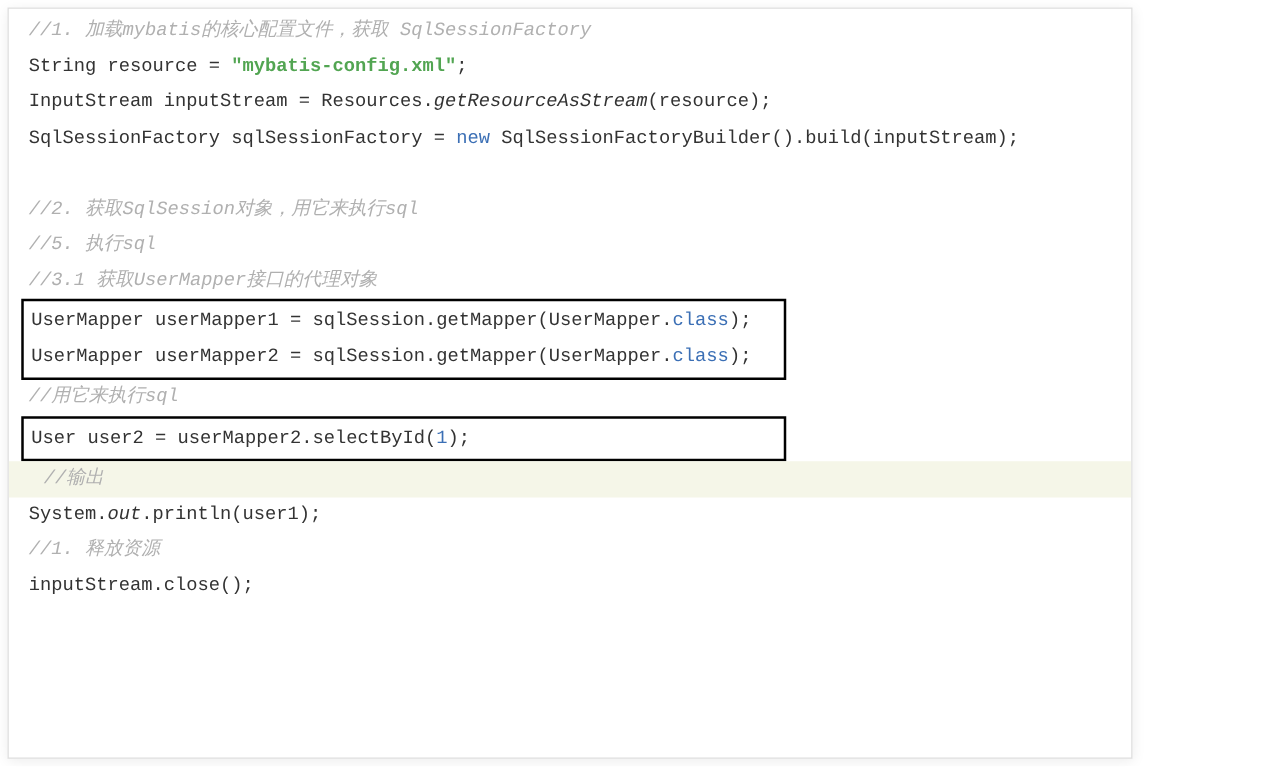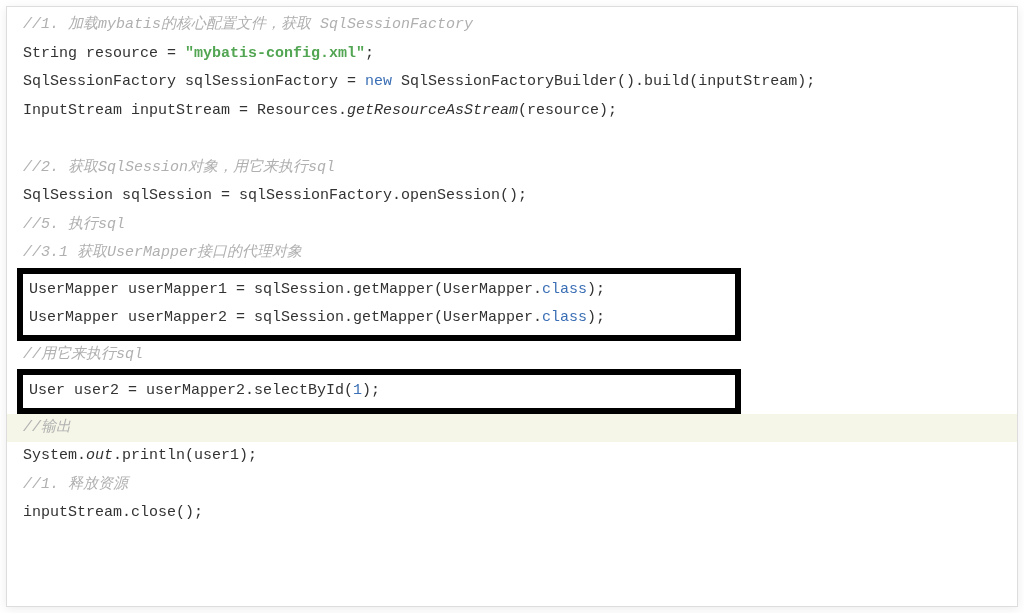--- a/index.html
+++ b/index.html
@@ -10,57 +10,56 @@
     font-family: Consolas, Monaco, 'Courier New', monospace;
     font-size: 15px;
     line-height: 1.9;
     color: #333;
   }
   .code-wrap {
     border: 1px solid #ddd;
     box-shadow: 0 2px 10px rgba(0,0,0,0.08);
     padding: 4px 16px 14px 16px;
     background: #fff;
-    width: 1012px;
+    width: 900px;
     height: 601px;
     overflow: hidden;
   }
   .line { white-space: pre; }
   .c-comment { color: #B0B0B0; font-style: italic; }
   .c-string  { color: #52A552; font-weight: 600; }
   .c-keyword { color: #3B6FB5; }
   .c-identifier-italic { font-style: italic; }
   .c-num { color: #3B6FB5; }
   .redbox {
-    border: 6px solid #000000;
+    border: 2px solid #000000;
     padding: 2px 6px;
     margin-left: -6px;
     margin-right: 260px;
   }
-  .hl { background: #f5f6e8; margin-left:-16px; margin-right:-16px; padding-left:16px; padding-right:16px;}
+  .hl { background: #f5f6e8; margin-left:-16px; margin-right:-16px; padding-left:28px; padding-right:16px;}
   .tok { display:inline; }
 </style>
 </head>
 <body>
 
 <div class="code-wrap">
 
   <div class="line"><span class="c-comment tok">//1. 加载mybatis的核心配置文件，获取 SqlSessionFactory</span></div>
 
   <div class="line"><span class="tok">String resource = </span><span class="c-string tok">"mybatis-config.xml"</span><span class="tok">;</span></div>
 
+  <div class="line"><span class="tok">InputStream inputStream = Resources.</span><span class="c-identifier-italic tok">getResourceAsStream</span><span class="tok">(resource);</span></div>
+
   <div class="line"><span class="tok">SqlSessionFactory sqlSessionFactory = </span><span class="c-keyword tok">new</span><span class="tok"> SqlSessionFactoryBuilder().build(inputStream);</span></div>
-
-  <div class="line"><span class="tok">InputStream inputStream = Resources.</span><span class="c-identifier-italic tok">getResourceAsStream</span><span class="tok">(resource);</span></div>
 
   <div class="line">&nbsp;</div>
 
   <div class="line"><span class="c-comment tok">//2. 获取SqlSession对象，用它来执行sql</span></div>
 
-  <div class="line"><span class="tok">SqlSession sqlSession = sqlSessionFactory.openSession();</span></div>
 
   <div class="line"><span class="c-comment tok">//5. 执行sql</span></div>
 
   <div class="line"><span class="c-comment tok">//3.1 获取UserMapper接口的代理对象</span></div>
 
   <div class="redbox">
     <div class="line"><span class="tok">UserMapper userMapper1 = sqlSession.getMapper(UserMapper.</span><span class="c-keyword tok">class</span><span class="tok">);</span></div>
     <div class="line"><span class="tok">UserMapper userMapper2 = sqlSession.getMapper(UserMapper.</span><span class="c-keyword tok">class</span><span class="tok">);</span></div>
   </div>
 

